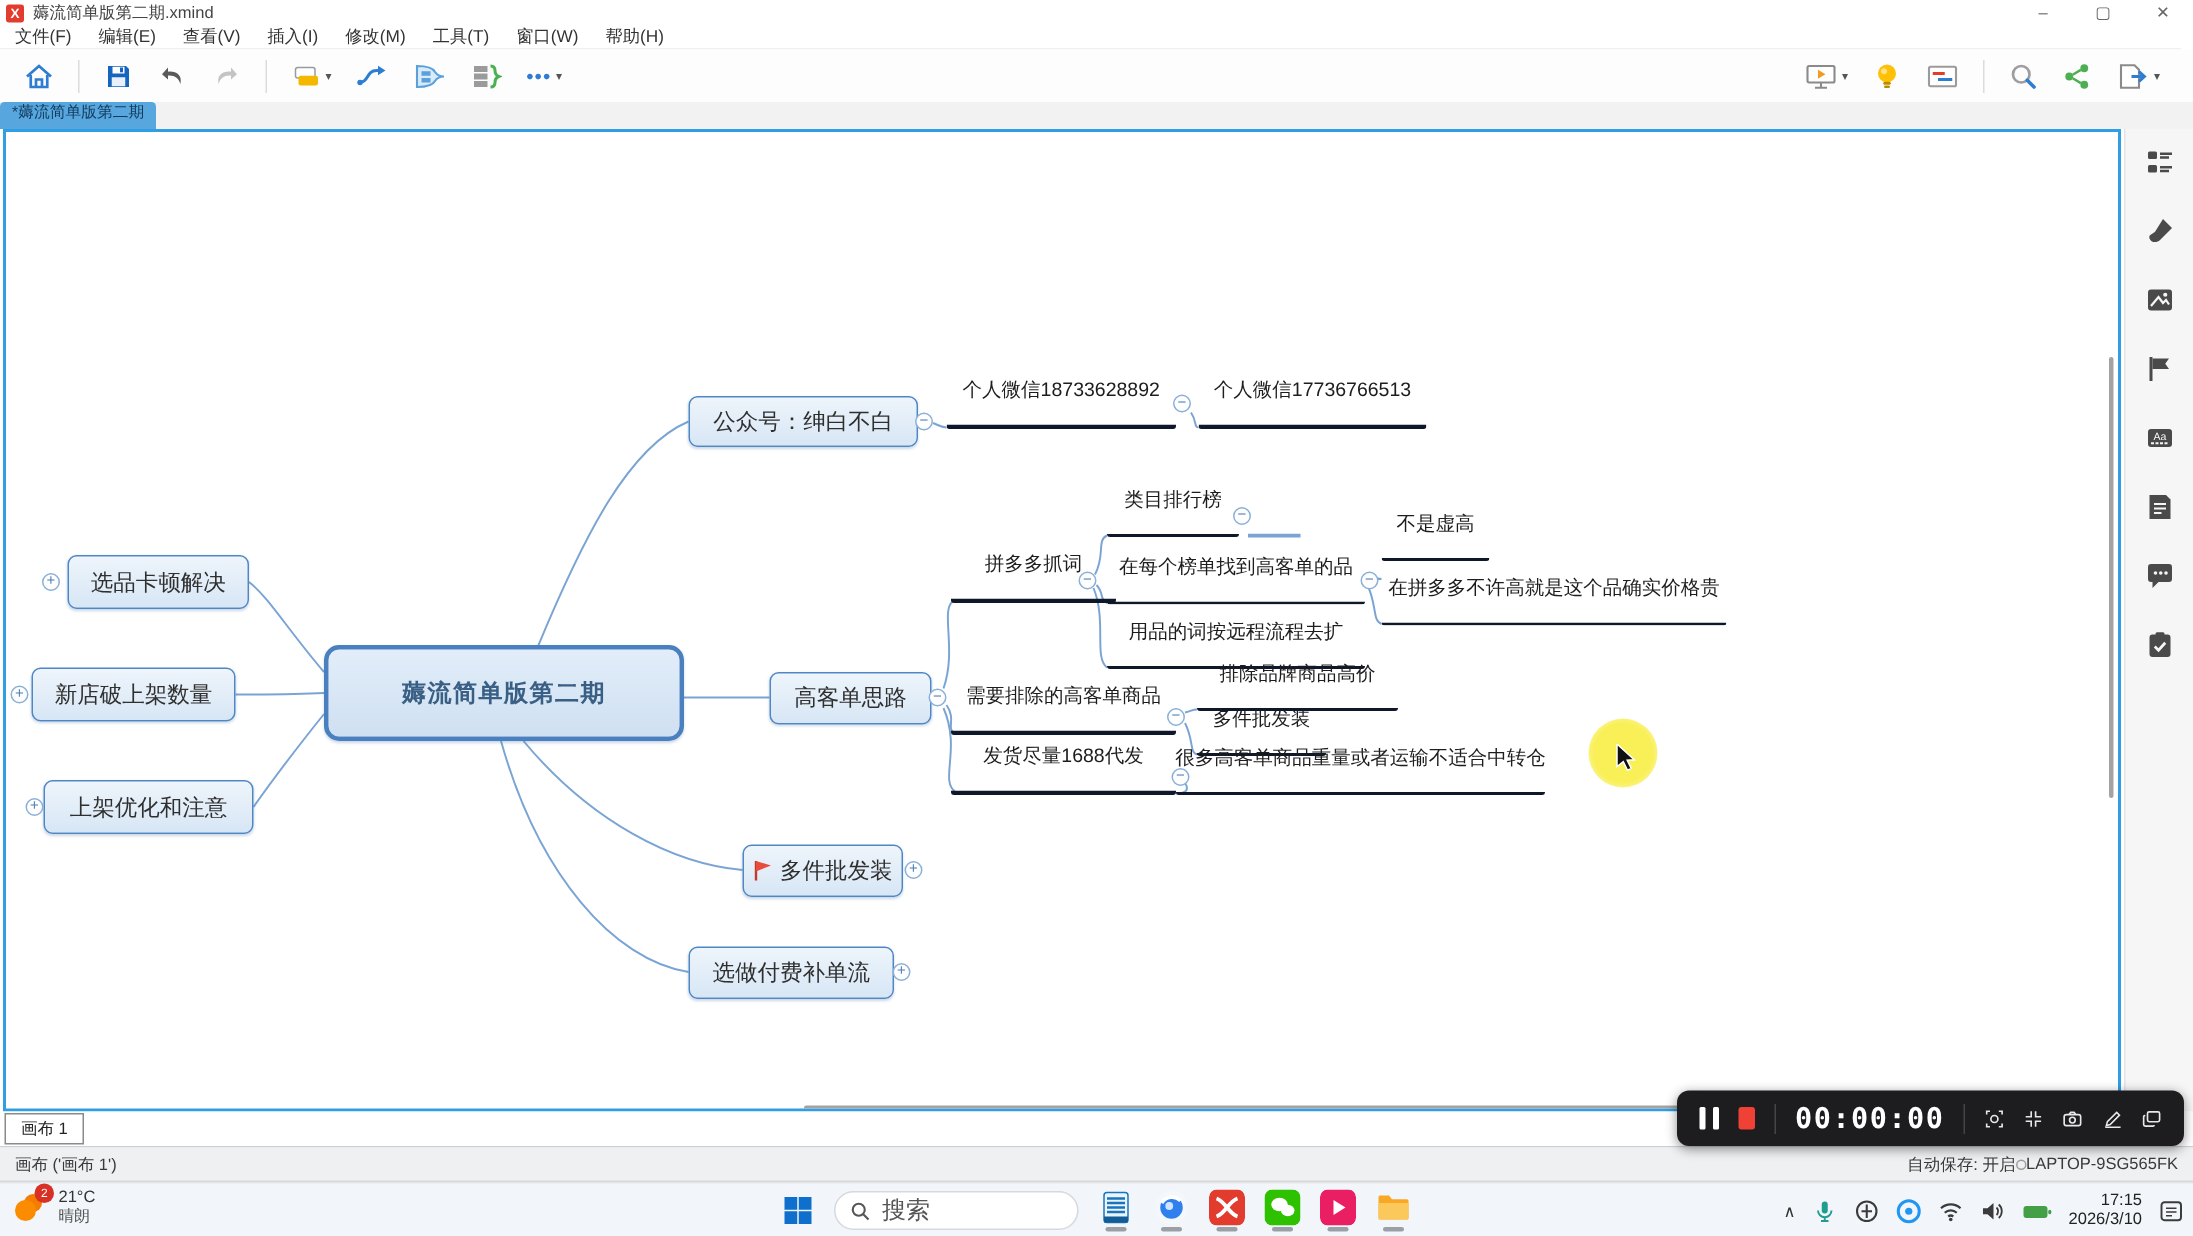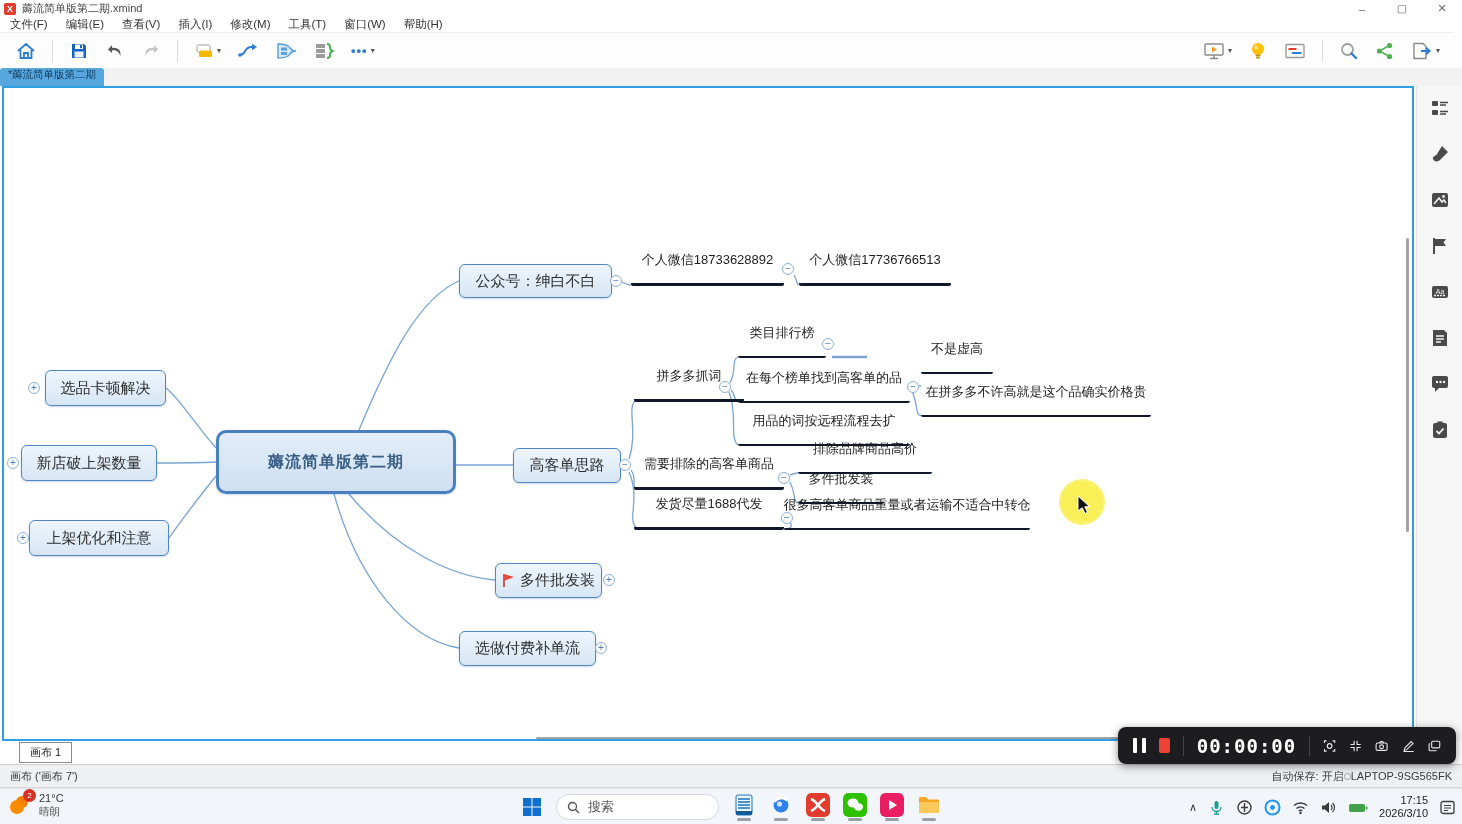--- a/index.html
+++ b/index.html
@@ -43,21 +43,21 @@
   .cursor-halo { position:absolute; width:46px; height:46px; border-radius:50%; background:radial-gradient(circle,#f9ef57 60%,rgba(249,239,87,.55) 80%,rgba(249,239,87,0) 100%); }
   .vscroll { position:absolute; width:3px; background:#a3a3a3; border-radius:2px; }
   .hscroll { position:absolute; height:3px; background:#a3a3a3; border-radius:2px; }
 
   
   .sidebar { position:absolute; left:1416px; top:86px; width:46px; height:655px; background:#f6f6f6; border-left:1px solid #e3e3e3; display:flex; flex-direction:column; align-items:center; padding-top:12px; gap:26px; }
   .sb-icon { width:20px; height:20px; color:#4a4a4a; }
 
   
   .sheetbar { position:absolute; left:0; top:741px; width:1462px; height:24px; background:#fff; border-bottom:1px solid #cfcfcf; display:flex; align-items:center; }
-  .sheet-tab { margin-left:19px; border:1px solid #8a8a8a; background:#fff; font-size:11px; color:#222; padding:2px 10px; }
+  .sheet-tab { margin-left:3px; border:1px solid #8a8a8a; background:#fff; font-size:11px; color:#222; padding:2px 10px; }
   .statusbar { position:absolute; left:0; top:765px; width:1462px; height:23px; background:#eef0f1; border-bottom:1px solid #d8d8d8; display:flex; align-items:center; justify-content:space-between; padding:0 10px; font-size:11px; color:#3a3a3a; }
   .status-right { display:flex; align-items:center; gap:0; }
   .tiny-ring { width:7px; height:7px; border:1.5px solid #9e9e9e; border-radius:50%; }
 
   
   .recorder { position:absolute; left:1118px; top:727px; width:338px; height:37px; background:#1d1d1f; border-radius:8px; display:flex; align-items:center; padding:0 15px; gap:13px; box-shadow:0 2px 8px rgba(0,0,0,.45);justify-content:space-between; }
   .rec-pause { display:flex; gap:5px; }
   .rec-pause i { display:block; width:4px; height:15px; background:#fff; border-radius:1px; }
   .rec-stop { width:15px; height:15px; background:#ef4136; border-radius:2px; }
   .rec-sep { width:1px; height:20px; background:#454545; }
@@ -65,21 +65,21 @@
   .rec-icon { width:18px; height:18px; color:#e8e8e8; }
 
   
   .taskbar { position:absolute; left:0; top:788px; width:1462px; height:36px; background:#f2f6fa; border-top:1px solid #e2e6ea; }
   .tb-weather { position:absolute; left:8px; top:3px; display:flex; align-items:center; gap:7px; }
   .weather-sun { position:relative; width:24px; height:24px; }
   .weather-badge { position:absolute; right:-4px; top:-4px; width:13px; height:13px; background:#d93025; color:#fff; font-size:8px; border-radius:50%; display:flex; align-items:center; justify-content:center; }
   .weather-text { font-size:11px; color:#333; line-height:13px; }
   .weather-text .desc { font-size:10.5px; color:#555; }
   .tb-center { position:absolute; left:50%; top:0; transform:translateX(-50%); height:36px; display:flex; align-items:center; gap:13px; }
-  .search-pill { width:163px; height:26px; border-radius:13px; background:#fff; border:1px solid #d5d9de; display:flex; align-items:center; gap:8px; padding-left:10px; font-size:13px; color:#555; }
+  .search-pill { width:163px; height:26px; border-radius:13px; background:#fff; border:1px solid #d5d9de; display:flex; align-items:center; gap:8px; padding-left:10px; font-size:16px; color:#555; }
   .app-slot { display:flex; flex-direction:column; align-items:center; gap:1px; }
   .app-icon { width:24px; height:24px; border-radius:5px; position:relative; }
   .run-bar { width:14px; height:3px; border-radius:2px; background:#9aa0a6; }
   .tb-tray { position:absolute; right:6px; top:0; height:36px; display:flex; align-items:center; gap:11px; }
   .tray-glyph { font-size:11px; color:#333; }
   .tray-icon { width:17px; height:17px; }
   .tray-clock { text-align:right; font-size:11px; color:#222; line-height:13px; }
 </style>
 </head>
 <body>
@@ -341,21 +341,21 @@
         <rect x="7" y="1.5" width="6" height="3.5" rx="1" fill="currentColor"></rect>
         <path d="M6.5 11 L9 13.5 L13.5 8.5" stroke="#f6f6f6" stroke-width="1.8" fill="none"></path>
       </svg>
   </div>
 
   <div class="sheetbar">
     <div class="sheet-tab">画布 1</div>
   </div>
 
   <div class="statusbar">
-    <span>画布 ('画布 7')</span>
+    <span>画布 ('画布 1')</span>
     <div class="status-right">
       <span>自动保存: 开启</span>
       <span class="tiny-ring"></span>
       <span>LAPTOP-9SG565FK</span>
     </div>
   </div>
 
   <div class="taskbar">
     <div class="tb-weather">
       <div class="weather-sun">

